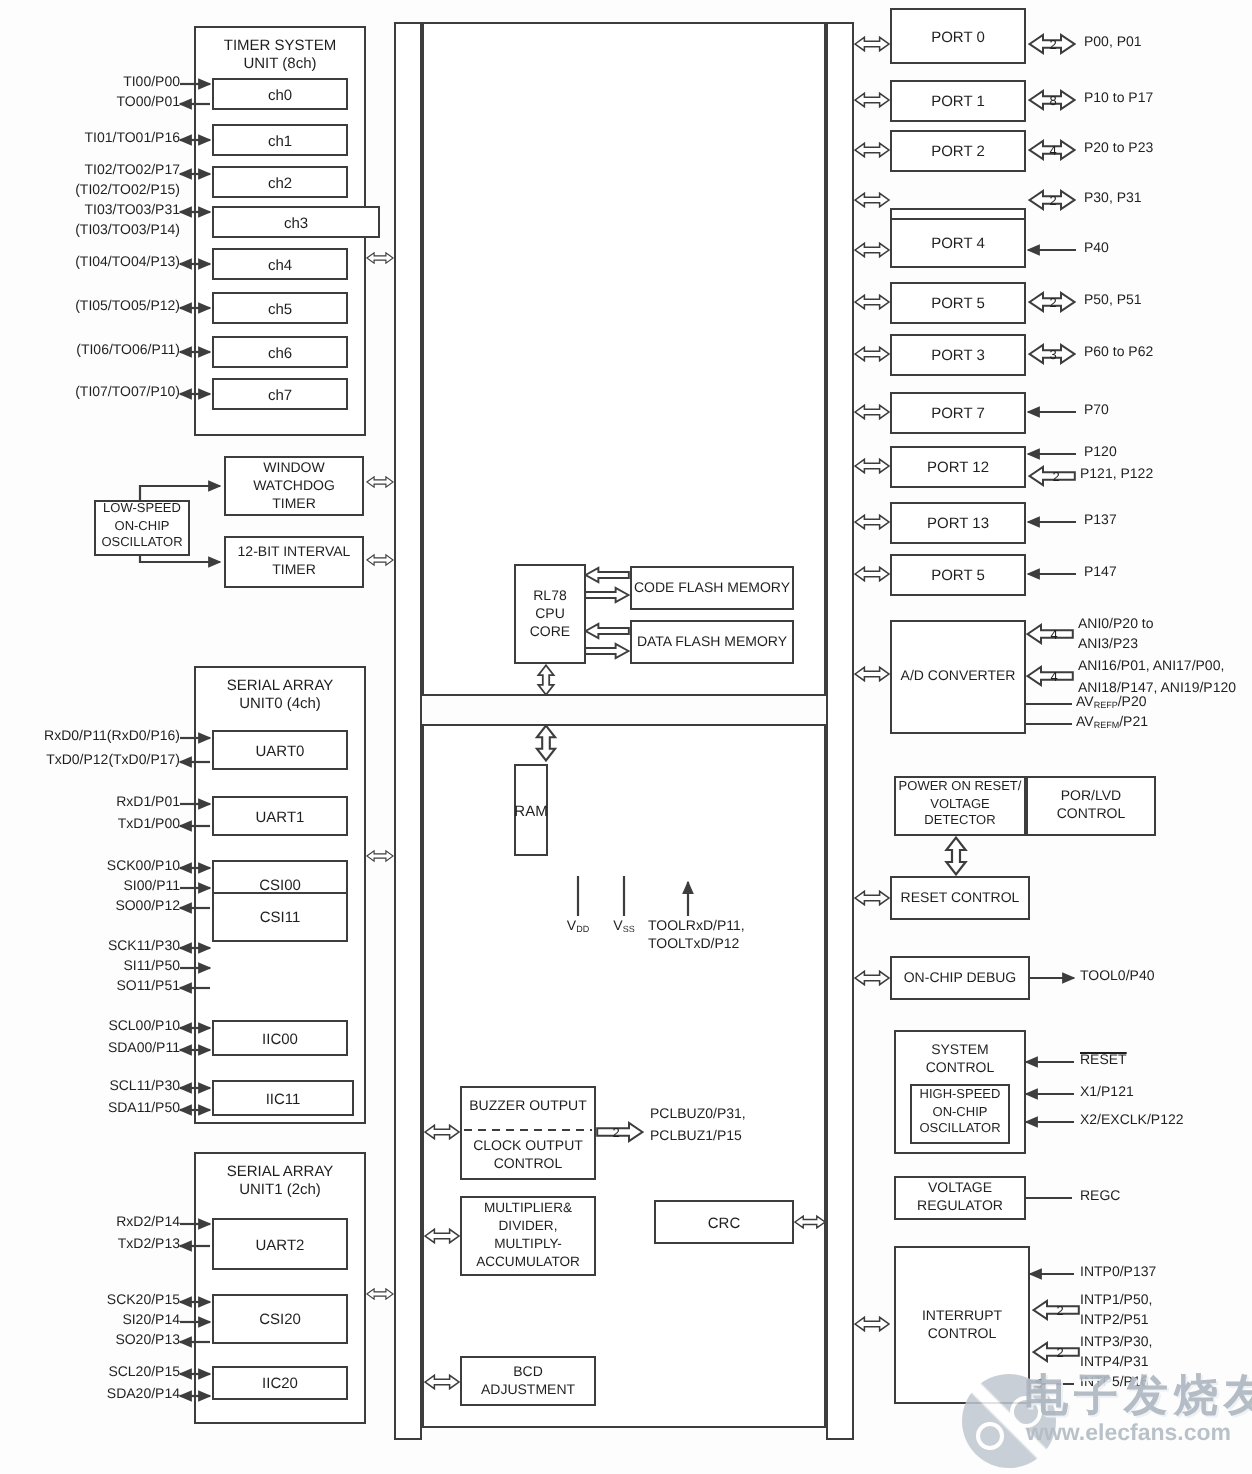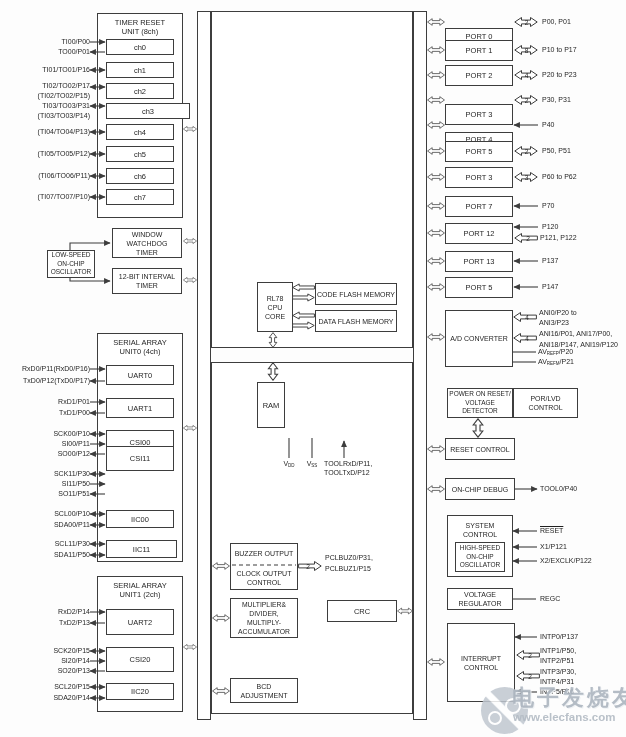--- a/index.html
+++ b/index.html
@@ -41,21 +41,21 @@
 <body>
 
 <div class="canvas">
 
   <div class="busbar" style="left:197px;top:11px;width:14px;height:709px"></div>
   <div class="busbar" style="left:413px;top:11px;width:14px;height:709px"></div>
   <div class="box" style="left:211px;top:11px;width:202px;height:337px"></div>
   <div class="box" style="left:211px;top:362px;width:202px;height:352px"></div>
 
   <div class="box outer" style="left:97px;top:13px;width:86px;height:205px">
-    <div>TIMER RESET</div>
+    <div>TIMER SYSTEM</div>
     <div>UNIT (8ch)</div>
   </div>
   <div class="box" style="left:106px;top:39px;width:68px;height:16px">
       <div>ch0</div>
     </div>
   <div class="box" style="left:106px;top:62px;width:68px;height:16px">
       <div>ch1</div>
     </div>
   <div class="box" style="left:106px;top:83px;width:68px;height:16px">
       <div>ch2</div>
@@ -132,21 +132,21 @@
     <div>RL78</div>
       <div>CPU</div>
       <div>CORE</div>
   </div>
   <div class="box f70" style="left:315px;top:283px;width:82px;height:22px">
       <div>CODE FLASH MEMORY</div>
     </div>
   <div class="box f70" style="left:315px;top:310px;width:82px;height:22px">
       <div>DATA FLASH MEMORY</div>
     </div>
-  <div class="box" style="left:257px;top:382px;width:28px;height:46px">
+  <div class="box" style="left:257px;top:382px;width:17px;height:46px">
       <div>RAM</div>
     </div>
 
   <div class="box f70 buzz" style="left:230px;top:543px;width:68px;height:47px">
     <div>BUZZER OUTPUT</div>
       <div class="spc10"></div>
       <div>CLOCK OUTPUT</div>
       <div>CONTROL</div>
   </div>
   <div class="box f68" style="left:230px;top:598px;width:68px;height:40px">
@@ -156,33 +156,33 @@
       <div>ACCUMULATOR</div>
   </div>
   <div class="box" style="left:327px;top:600px;width:70px;height:22px">
       <div>CRC</div>
     </div>
   <div class="box f70" style="left:230px;top:678px;width:68px;height:25px">
     <div>BCD</div>
       <div>ADJUSTMENT</div>
   </div>
 
-  <div class="box" style="left:445px;top:28px;width:68px;height:16px">
+  <div class="box" style="left:445px;top:4px;width:68px;height:28px">
       <div>PORT 0</div>
     </div>
   <div class="box" style="left:445px;top:40px;width:68px;height:21px">
       <div>PORT 1</div>
     </div>
   <div class="box" style="left:445px;top:65px;width:68px;height:21px">
       <div>PORT 2</div>
     </div>
   <div class="box" style="left:445px;top:104px;width:68px;height:21px">
       <div>PORT 3</div>
     </div>
-  <div class="box" style="left:445px;top:132px;width:68px;height:15px">
+  <div class="box" style="left:445px;top:109px;width:68px;height:25px">
       <div>PORT 4</div>
     </div>
   <div class="box" style="left:445px;top:141px;width:68px;height:21px">
       <div>PORT 5</div>
     </div>
   <div class="box" style="left:445px;top:167px;width:68px;height:21px">
       <div>PORT 3</div>
     </div>
   <div class="box" style="left:445px;top:196px;width:68px;height:21px">
       <div>PORT 7</div>

